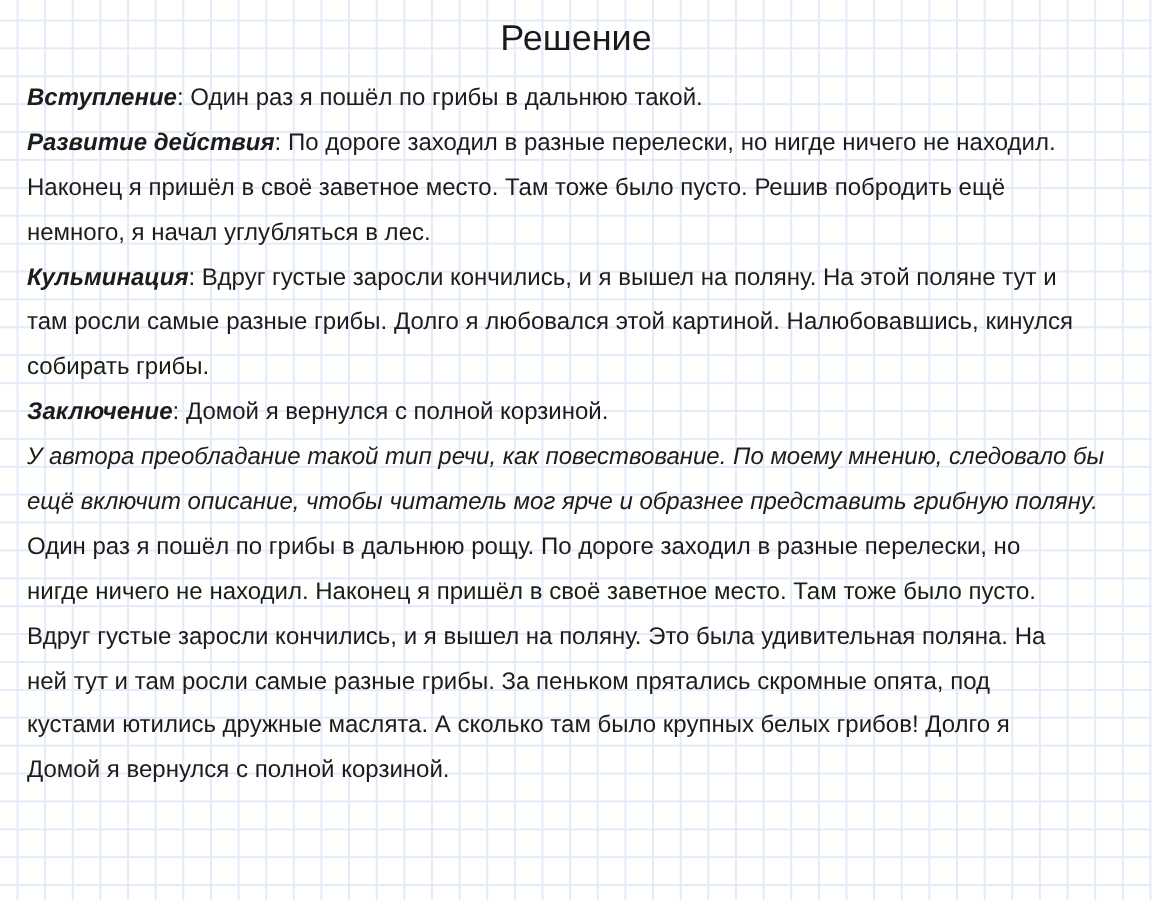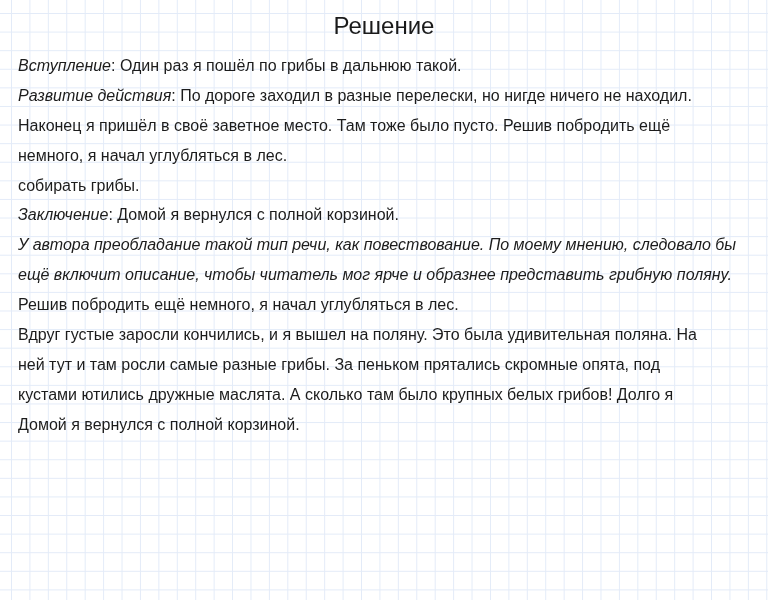--- a/index.html
+++ b/index.html
@@ -46,48 +46,51 @@
       width: 740px;
     }
     .line {
       font-size: 16px;
       line-height: 29.9px;
       height: 29.9px;
       white-space: nowrap;
       margin: 0;
     }
     .label {
-      font-weight: normal;
+      font-weight: bold;
       font-style: italic;
     }
     .italic {
       font-style: italic;
     }
   </style>
 </head>
 <body>
 
 <div class="page">
   <h1 class="title">Решение</h1>
 
   <div class="content">
 
     <p class="line"><span class="label">Вступление</span><span>: </span><span>Один раз я пошёл по грибы в дальнюю такой.</span></p>
 
     <p class="line"><span class="label">Развитие действия</span><span>: </span><span>По дороге заходил в разные перелески, но нигде ничего не находил.</span></p>
     <p class="line">Наконец я пришёл в своё заветное место. Там тоже было пусто. Решив побродить ещё</p>
     <p class="line">немного, я начал углубляться в лес.</p>
 
+    <p class="line"><span class="label">Кульминация</span><span>: </span><span>Вдруг густые заросли кончились, и я вышел на поляну. На этой поляне тут и</span></p>
+    <p class="line">там росли самые разные грибы. Долго я любовался этой картиной. Налюбовавшись, кинулся</p>
     <p class="line">собирать грибы.</p>
 
     <p class="line"><span class="label">Заключение</span><span>: </span><span>Домой я вернулся с полной корзиной.</span></p>
 
     <p class="line italic">У автора преобладание такой тип речи, как повествование. По моему мнению, следовало бы</p>
     <p class="line italic">ещё включит описание, чтобы читатель мог ярче и образнее представить грибную поляну.</p>
 
-    <p class="line">Решив побродить ещё немного, я начал углубляться в лес.</p>
+    <p class="line">Один раз я пошёл по грибы в дальнюю рощу. По дороге заходил в разные перелески, но</p>
+    <p class="line">нигде ничего не находил. Наконец я пришёл в своё заветное место. Там тоже было пусто.</p>
     <p class="line">Вдруг густые заросли кончились, и я вышел на поляну. Это была удивительная поляна. На</p>
     <p class="line">ней тут и там росли самые разные грибы. За пеньком прятались скромные опята, под</p>
     <p class="line">кустами ютились дружные маслята. А сколько там было крупных белых грибов! Долго я</p>
     <p class="line">Домой я вернулся с полной корзиной.</p>
 
   </div>
 </div>
 
 </body></html>

